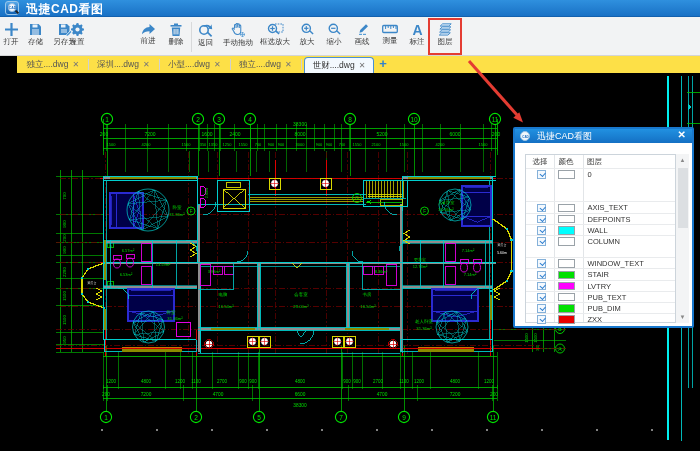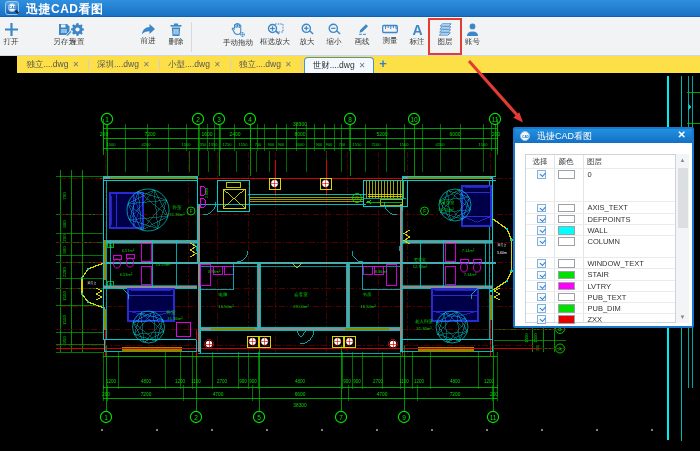--- a/index.html
+++ b/index.html
@@ -66,20 +66,30 @@
       </div>
     <div id="title-text">迅捷CAD看图</div>
   </div>
   <div id="toolbar">
     <div class="tbtn" style="left:-11px">
         <svg width="13" height="13" viewBox="0 0 13 13">
           <path d="M5.4 0h2.2v5.4H13v2.2H7.6V13H5.4V7.6H0V5.4h5.4z" fill="#3c87c8"></path>
         </svg>
         <span class="lbl">打开</span>
       </div>
+<div class="tbtn" style="left:13.5px">
+        <svg width="13" height="13" viewBox="0 0 13 13">
+          <path d="M1 1h8.5L12 3.5V12H1z" fill="#3c87c8"></path>
+          <rect x="3.5" y="1.5" width="5" height="3" fill="#eaf2f9"></rect>
+          <rect x="3" y="6.5" width="7" height="1" fill="#eaf2f9"></rect>
+          <rect x="3" y="8.5" width="7" height="1" fill="#eaf2f9"></rect>
+          <rect x="3" y="10.5" width="7" height="1" fill="#eaf2f9"></rect>
+        </svg>
+        <span class="lbl">存储</span>
+      </div>
 <div class="tbtn" style="left:42.5px">
         <svg width="14" height="13" viewBox="0 0 14 13">
           <path d="M1 1h8L11.5 3.5V12H1z" fill="#3c87c8"></path>
           <rect x="3" y="1.5" width="4.5" height="3" fill="#eaf2f9"></rect>
           <rect x="3" y="6.5" width="6" height="1" fill="#eaf2f9"></rect>
           <rect x="3" y="8.5" width="6" height="1" fill="#eaf2f9"></rect>
           <path d="M8.5 11.5l4-4 1.5 1.5-4 4-2 .5z" fill="#5b9fd6" stroke="#fff" stroke-width="0.6"></path>
         </svg>
         <span class="lbl">另存为</span>
       </div>
@@ -100,20 +110,28 @@
         <svg width="12" height="13" viewBox="0 0 12 13">
           <rect x="0.5" y="2" width="11" height="1.6" fill="#3c87c8"></rect>
           <rect x="4" y="0.5" width="4" height="1.5" fill="#3c87c8"></rect>
           <path d="M1.8 4.5h8.4L9.5 13h-7z" fill="#3c87c8"></path>
           <rect x="3.6" y="6" width="1" height="5.4" fill="#f2f3f4"></rect>
           <rect x="5.5" y="6" width="1" height="5.4" fill="#f2f3f4"></rect>
           <rect x="7.4" y="6" width="1" height="5.4" fill="#f2f3f4"></rect>
         </svg>
         <span class="lbl">删除</span>
       </div>
+<div class="tbtn" style="left:183.5px">
+        <svg width="15" height="14" viewBox="0 0 15 14">
+          <circle cx="6" cy="7" r="4.2" fill="none" stroke="#3c87c8" stroke-width="1.6"></circle>
+          <path d="M9 10l4 4 1.2-1.2-4-4z" fill="#3c87c8"></path>
+          <path d="M5.5 2.8 Q9 0.5 12.5 3.2 L13.5 1.2 14.2 6.2 9.5 5.5 11.2 4.4 Q8.5 2.3 5.8 3.8z" fill="#3c87c8"></path>
+        </svg>
+        <span class="lbl">返回</span>
+      </div>
 <div class="tbtn" style="left:216px">
         <svg width="14" height="14" viewBox="0 0 14 14">
           <g transform="scale(0.88)">
             <path d="M4 6V2.6q0-1 .9-1t.9 1V5.6M5.8 5.3V1.5q0-1 .9-1t.9 1v3.6M7.6 5.2V2q0-1 .9-1t.9 1v3.6M9.4 5.8V3.3q0-.9.85-.9t.85.9V9q0 4-3.6 4T3.2 9.6L1.6 7.2q-.5-.8.2-1.3t1.3.2L4 7.5" fill="none" stroke="#3c87c8" stroke-width="1.2"></path>
           </g>
           <path d="M11.5 9.8v3.4M9.8 11.5h3.4M11.5 9l.9 1h-1.8zM11.5 14l.9-1h-1.8zM9 11.5l1 .9v-1.8zM14 11.5l-1 .9v-1.8z" stroke="#5b9fd6" stroke-width="0.7" fill="#5b9fd6"></path>
         </svg>
         <span class="lbl">手动拖动</span>
       </div>
 <div class="tbtn" style="left:253px">
@@ -167,27 +185,20 @@
 <div class="tbtn" style="left:423px">
         <svg width="16" height="13" viewBox="0 0 16 13">
           <g stroke="#3c87c8" stroke-width="0.9" fill="#d8e8f6">
             <path d="M5.6 0.8h8.6l-2.4 2.3H3.2z"></path>
             <path d="M5.3 3.8h8.6l-2.4 2.3H2.9z"></path>
             <path d="M5.0 6.8h8.6l-2.4 2.3H2.6z"></path>
             <path d="M4.7 9.8h8.6l-2.4 2.3H2.3z"></path>
           </g>
         </svg>
         <span class="lbl">图层</span>
-      </div>
-<div class="tbtn" style="left:450.5px">
-        <svg width="13" height="13" viewBox="0 0 13 13">
-          <circle cx="6.5" cy="3.4" r="2.9" fill="#3c87c8"></circle>
-          <path d="M1 13q0-4.6 5.5-4.6T12 13z" fill="#3c87c8"></path>
-        </svg>
-        <span class="lbl">账号</span>
       </div>
 <div class="tsep" style="left:191px"></div>
 <div class="tsep" style="left:460px"></div>
   </div>
   <div id="tabbar">
     <div class="tab" style="left:0.5px">独立....dwg<span class="x">✕</span></div>
     <div class="tabsep" style="left:70.5px"></div>
     <div class="tab" style="left:71px">深圳....dwg<span class="x">✕</span></div>
     <div class="tabsep" style="left:141.5px"></div>
     <div class="tab" style="left:142px">小型....dwg<span class="x">✕</span></div>

